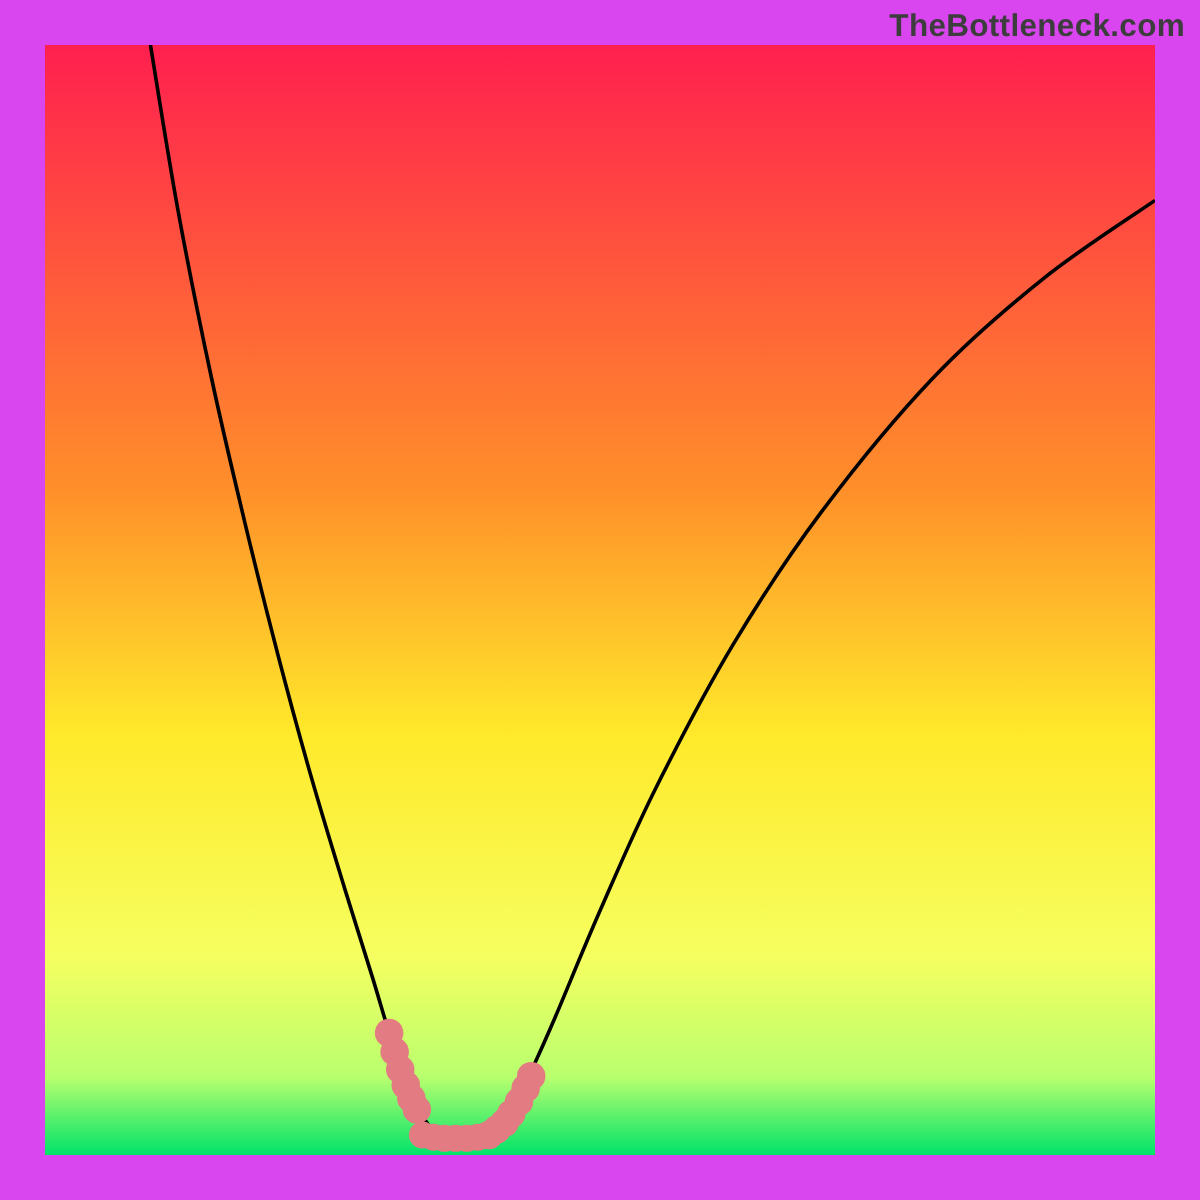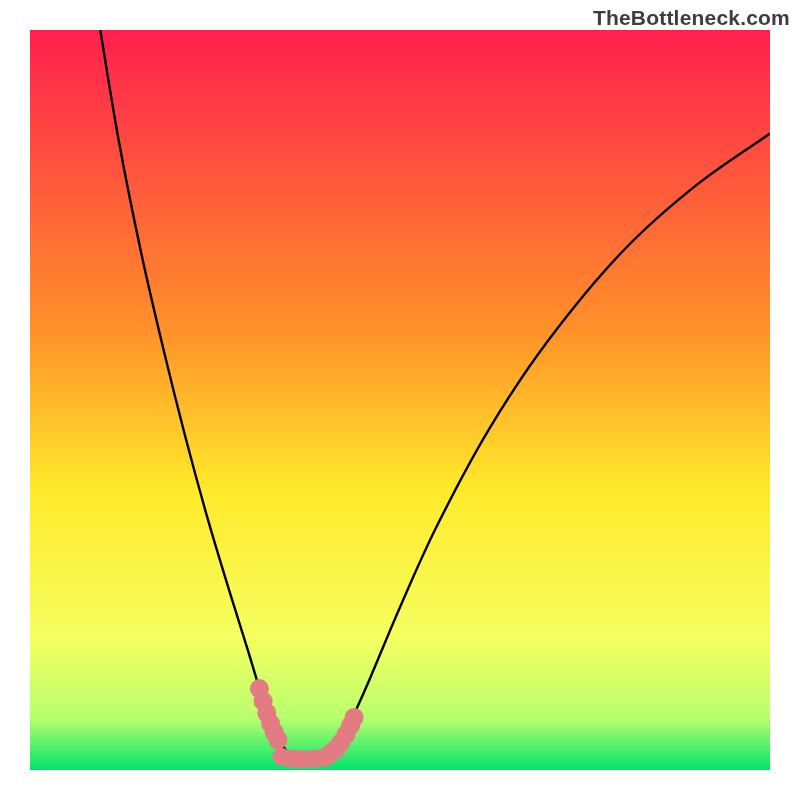--- a/index.html
+++ b/index.html
@@ -3,21 +3,21 @@
 <meta charset="utf-8">
 <style>
   * { margin: 0; padding: 0; box-sizing: border-box; }
   html, body { width: 800px; height: 800px; overflow: hidden; }
   body { background: #000; font-family: Arial, Helvetica, sans-serif; }
 
   .frame {
     position: absolute;
     left: 0; top: 0;
     width: 800px; height: 800px;
-    background: #ffffff;
+    background: #d946ef;
   }
   .plot {
     position: absolute;
     left: 30px;
     top: 30px;
     width: 740px;
     height: 740px;
     overflow: hidden;
   }
   .plot svg { display: block; }

